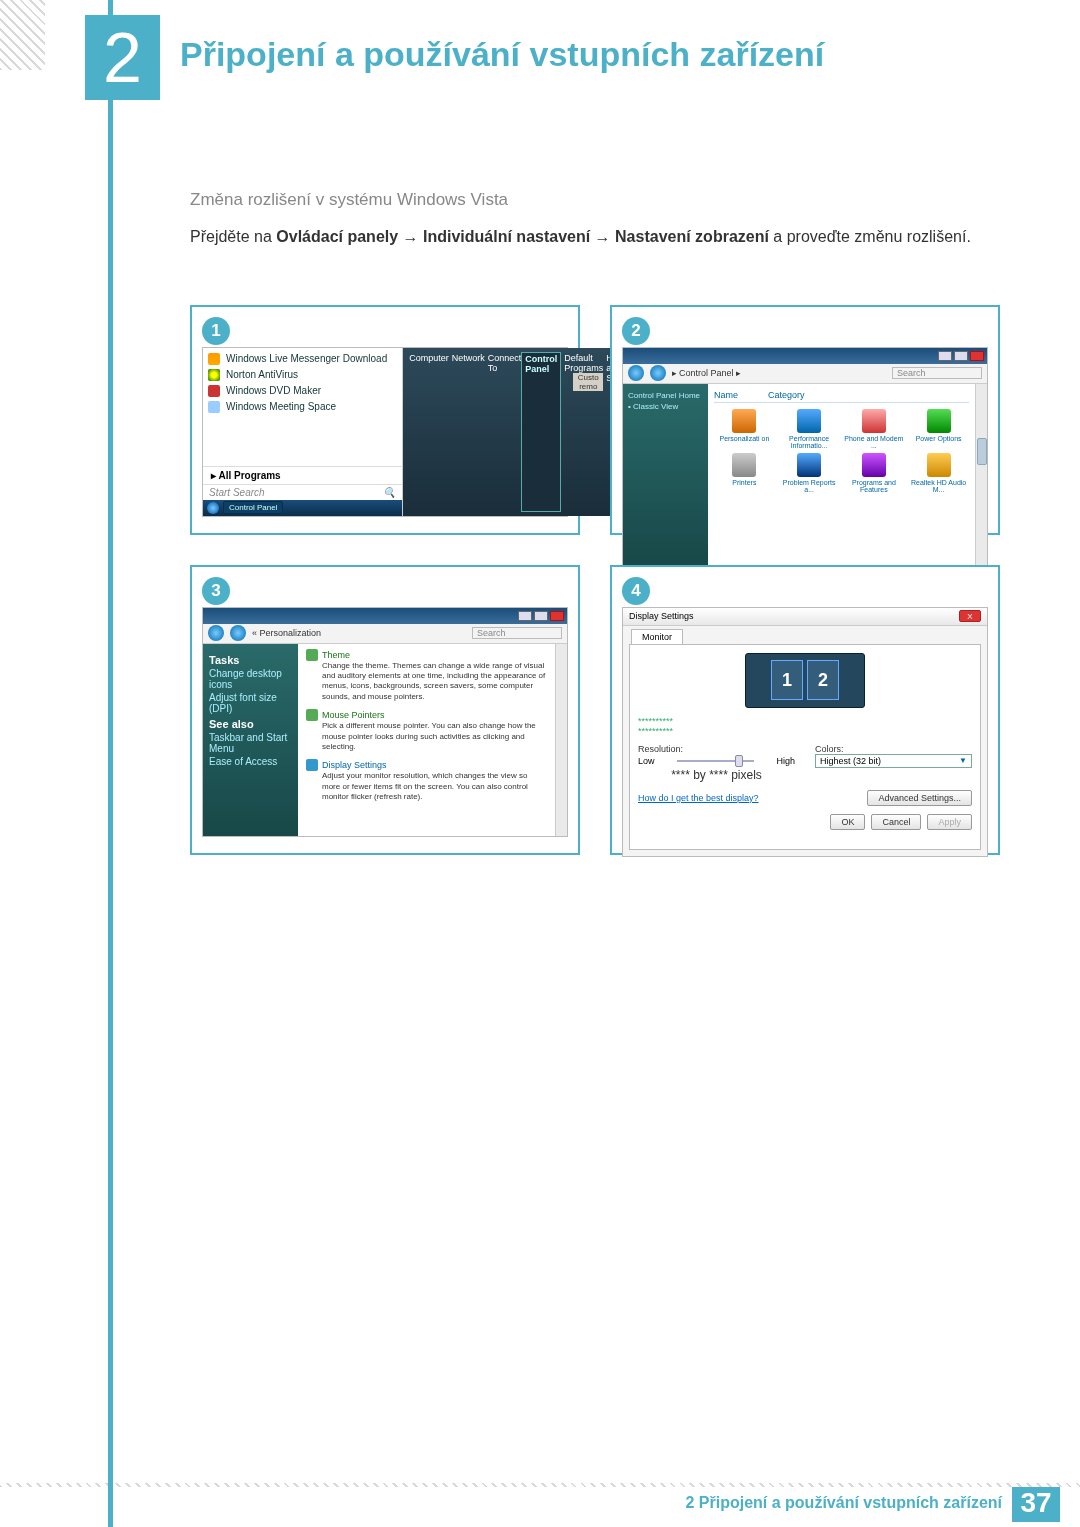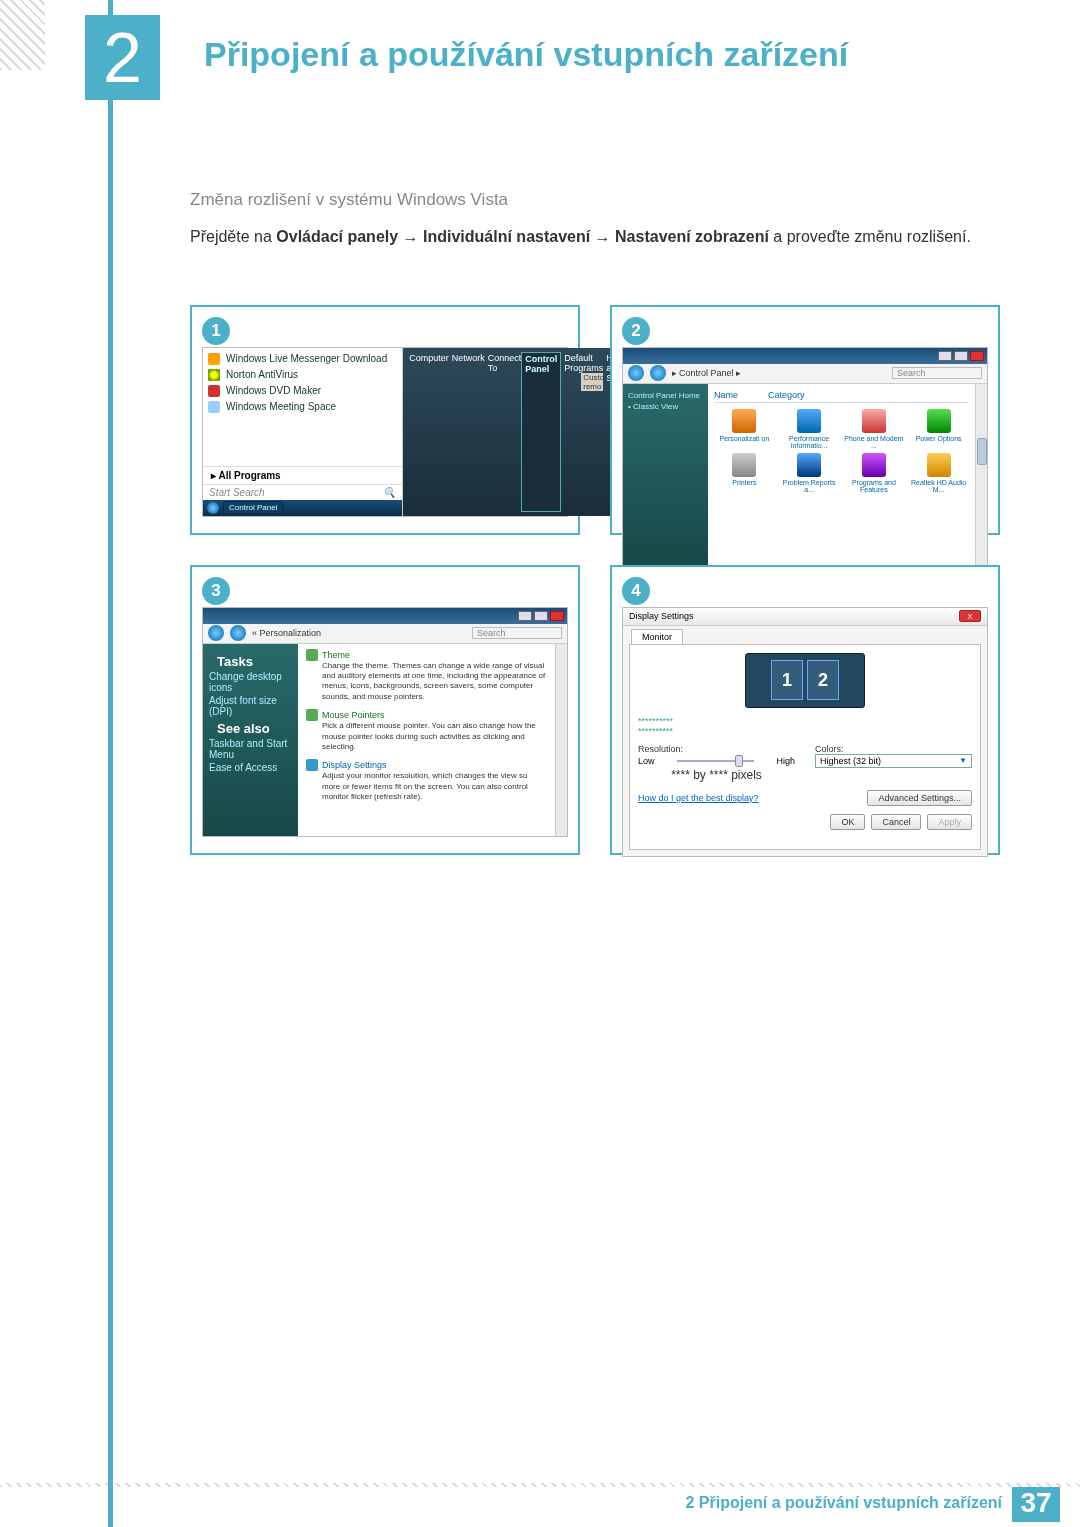--- a/index.html
+++ b/index.html
@@ -43,21 +43,21 @@
     justify-content: center;
   }
   .chapter-badge span {
     color: #fff;
     font-size: 70px;
     font-weight: 400;
     font-family: Arial, sans-serif;
   }
   .chapter-title {
     position: absolute;
-    left: 204px; top: 35px;
+    left: 180px; top: 35px;
     font-size: 34px;
     color: #4bb0c8;
     font-weight: bold;
   }
   .content {
     position: absolute;
     left: 190px; top: 190px;
     right: 80px;
   }
   .subheading {
@@ -128,21 +128,21 @@
   .s1-task-btn{background:#0d3e66;color:#cfe;font-size:8px;padding:1px 5px;border-radius:2px;border:1px solid #0a2d4a;}
   .s1-right {
     flex: 1;
     background: linear-gradient(#2d4a5a,#1a2d3a);
     color: #fff;
     padding: 4px 6px;
     display:flex; flex-direction:row; gap:3px;
   }
   .s1-r-item { padding:1px 0; font-size:9px; }
   .s1-r-item.hl { background:#1a2d3a; font-weight:bold; border:1px solid #5aa; color:#cff; padding:1px 3px; margin-left:-3px; }
-  .s1-r-sub { background:#d5d0c5;color:#333;font-size:8px;padding:0 2px;float:right;width:22px;text-align:center; }
+  .s1-r-sub { background:#d5d0c5;color:#333;font-size:8px;padding:0 2px;float:right;width:30px;text-align:center; }
   
   .s2-inner {
     margin: 0 10px;
     border: 1px solid #bbb;
     height: 220px;
     display:flex; flex-direction:column;
     font-size:9px;
   }
   .s2-top { height:16px; background:linear-gradient(#1a4d7a,#3a6d9a); display:flex; justify-content:flex-end; align-items:center; padding:0 3px; gap:2px;}
   .s2-min{width:14px;height:10px;background:#dde;border:1px solid #666;}
@@ -166,21 +166,21 @@
   .ci5{background:linear-gradient(#ccc,#888);}
   .ci6{background:linear-gradient(#5af,#037);}
   .ci7{background:linear-gradient(#c5f,#60a);}
   .ci8{background:linear-gradient(#fc5,#c80);}
   .s2-sb{width:12px;background:#eaeaea;border-left:1px solid #ccc;position:relative;}
   .s2-sb::before{content:'';position:absolute;left:1px;top:30%;width:8px;height:25px;background:#bcd;border:1px solid #8ab;border-radius:2px;}
   
   .s3-inner{margin:0 10px;border:1px solid #bbb;height:230px;display:flex;flex-direction:column;font-size:9px;}
   .s3-body{flex:1;display:flex;}
   .s3-side{width:95px;background:linear-gradient(#2a6a6a,#184848);color:#cff;padding:6px;}
-  .s3-side h5{color:#fff;font-size:13px;margin:4px 8px 2px;}
+  .s3-side h5{color:#fff;font-size:11px;margin:4px 0 2px;}
   .s3-side-link{color:#aef;font-size:10px;margin:2px 0;display:block;}
   .s3-main{flex:1;background:#fff;padding:5px 8px;}
   .s3-sec{margin-bottom:7px;}
   .s3-sec .t{color:#177517;font-size:9px;display:flex;align-items:center;gap:4px;}
   .s3-sec .t .si{width:12px;height:12px;background:#5a5;border-radius:2px;}
   .s3-sec .d{color:#333;font-size:8px;margin-left:16px;line-height:1.3;}
   .s3-sec.ds .t{color:#06a;} .s3-sec.ds .si{background:#39c;}
   .s3-sb{width:12px;background:#eaeaea;border-left:1px solid #ccc;}
   
   .s4-inner{margin:0 10px;border:1px solid #bbb;height:250px;display:flex;flex-direction:column;font-size:9px;background:#f4f4f4;padding:0;}

